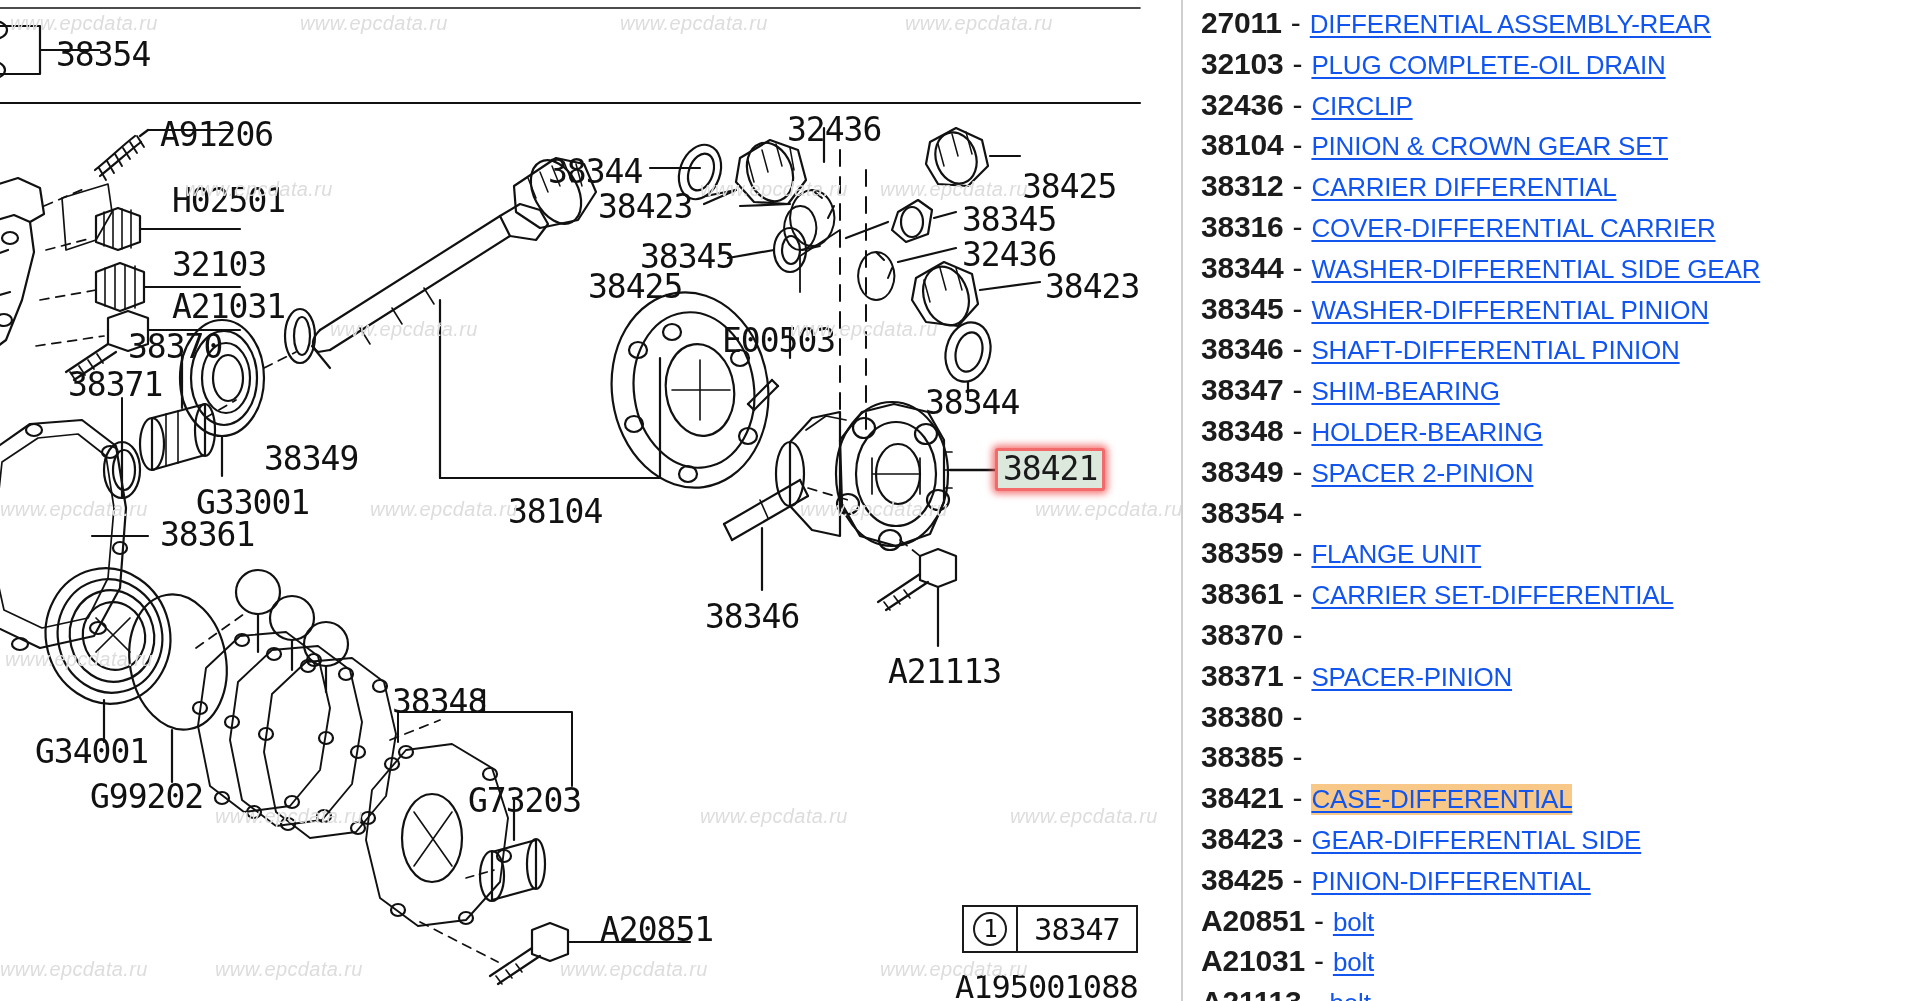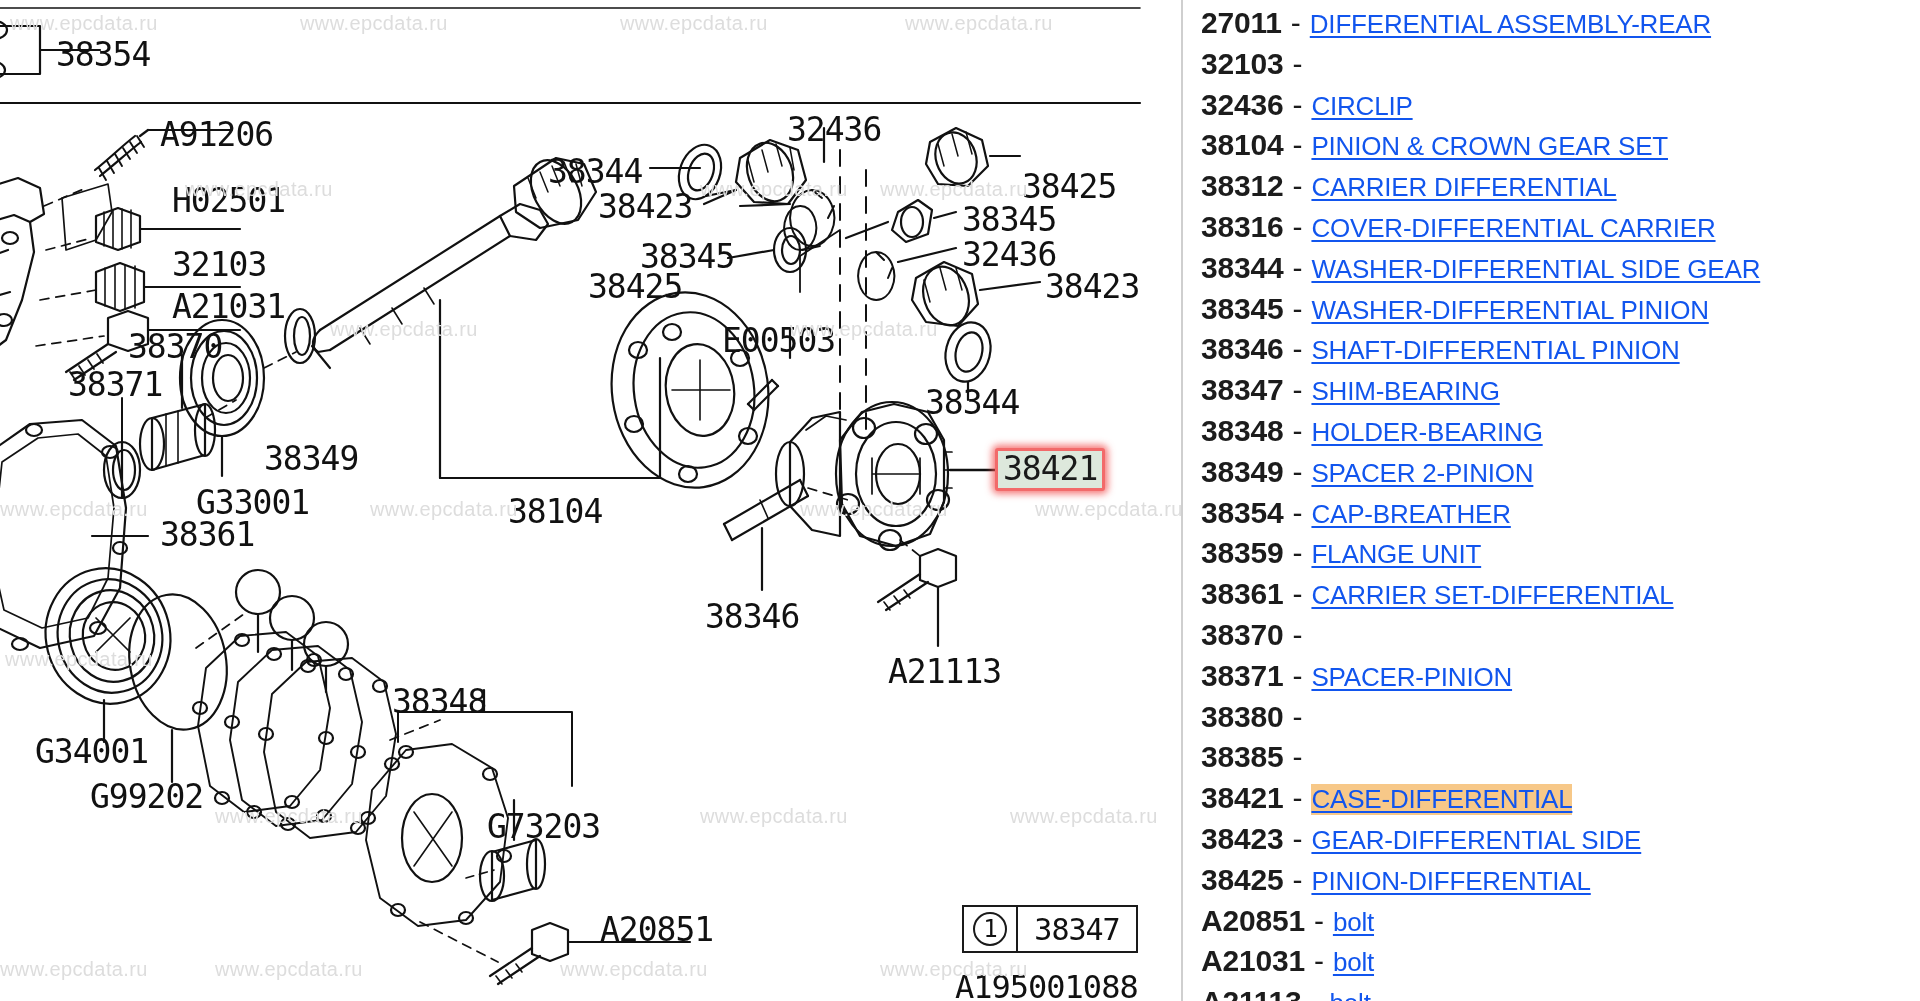--- a/index.html
+++ b/index.html
@@ -26,20 +26,21 @@
 
   .wm {
     position: absolute;
     color: #dddddd;
     font-family: "Liberation Sans", sans-serif;
     font-size: 20px;
     letter-spacing: 0.4px;
     white-space: nowrap;
     pointer-events: none;
     user-select: none;
+    font-style: italic;
   }
 
   .lbl {
     position: absolute;
     font-family: "DejaVu Sans Mono", monospace;
     font-size: 33px;
     line-height: 1;
     color: #111111;
     white-space: nowrap;
     letter-spacing: -1px;
@@ -453,21 +454,21 @@
         <div class="lbl" style="left: 172px; top: 248px;">32103</div>
         <div class="lbl" style="left: 172px; top: 290px;">A21031</div>
         <div class="lbl" style="left: 128px; top: 330px;">38370</div>
         <div class="lbl" style="left: 68px; top: 368px;">38371</div>
         <div class="lbl" style="left: 264px; top: 442px;">38349</div>
         <div class="lbl" style="left: 196px; top: 486px;">G33001</div>
         <div class="lbl" style="left: 160px; top: 518px;">38361</div>
         <div class="lbl" style="left: 35px; top: 735px;">G34001</div>
         <div class="lbl" style="left: 90px; top: 780px;">G99202</div>
         <div class="lbl" style="left: 392px; top: 685px;">38348</div>
-        <div class="lbl" style="left: 487px; top: 784px; margin-top: 26px;">G73203</div>
+        <div class="lbl" style="left: 468px; top: 784px;">G73203</div>
         <div class="lbl" style="left: 600px; top: 913px;">A20851</div>
         <div class="lbl" style="left: 548px; top: 155px;">38344</div>
         <div class="lbl" style="left: 598px; top: 190px;">38423</div>
         <div class="lbl" style="left: 640px; top: 240px;">38345</div>
         <div class="lbl" style="left: 588px; top: 270px;">38425</div>
         <div class="lbl" style="left: 787px; top: 113px;">32436</div>
         <div class="lbl" style="left: 1022px; top: 170px;">38425</div>
         <div class="lbl" style="left: 962px; top: 203px;">38345</div>
         <div class="lbl" style="left: 962px; top: 238px;">32436</div>
         <div class="lbl" style="left: 1045px; top: 270px;">38423</div>
@@ -519,20 +520,21 @@
   <div id="list-pane">
     <div id="parts-list">
         <div class="part-row">
           <span class="part-code">27011</span>
           <span class="part-dash">-</span>
           <a class="part-name">DIFFERENTIAL ASSEMBLY-REAR</a>
         </div>
         <div class="part-row">
           <span class="part-code">32103</span>
           <span class="part-dash">-</span>
+          <a class="part-name">PLUG COMPLETE-OIL DRAIN</a>
         </div>
         <div class="part-row">
           <span class="part-code">32436</span>
           <span class="part-dash">-</span>
           <a class="part-name">CIRCLIP</a>
         </div>
         <div class="part-row">
           <span class="part-code">38104</span>
           <span class="part-dash">-</span>
           <a class="part-name">PINION &amp; CROWN GEAR SET</a>
@@ -573,21 +575,20 @@
           <a class="part-name">HOLDER-BEARING</a>
         </div>
         <div class="part-row">
           <span class="part-code">38349</span>
           <span class="part-dash">-</span>
           <a class="part-name">SPACER 2-PINION</a>
         </div>
         <div class="part-row">
           <span class="part-code">38354</span>
           <span class="part-dash">-</span>
-          <a class="part-name">CAP-BREATHER</a>
         </div>
         <div class="part-row">
           <span class="part-code">38359</span>
           <span class="part-dash">-</span>
           <a class="part-name">FLANGE UNIT</a>
         </div>
         <div class="part-row">
           <span class="part-code">38361</span>
           <span class="part-dash">-</span>
           <a class="part-name">CARRIER SET-DIFFERENTIAL</a>

